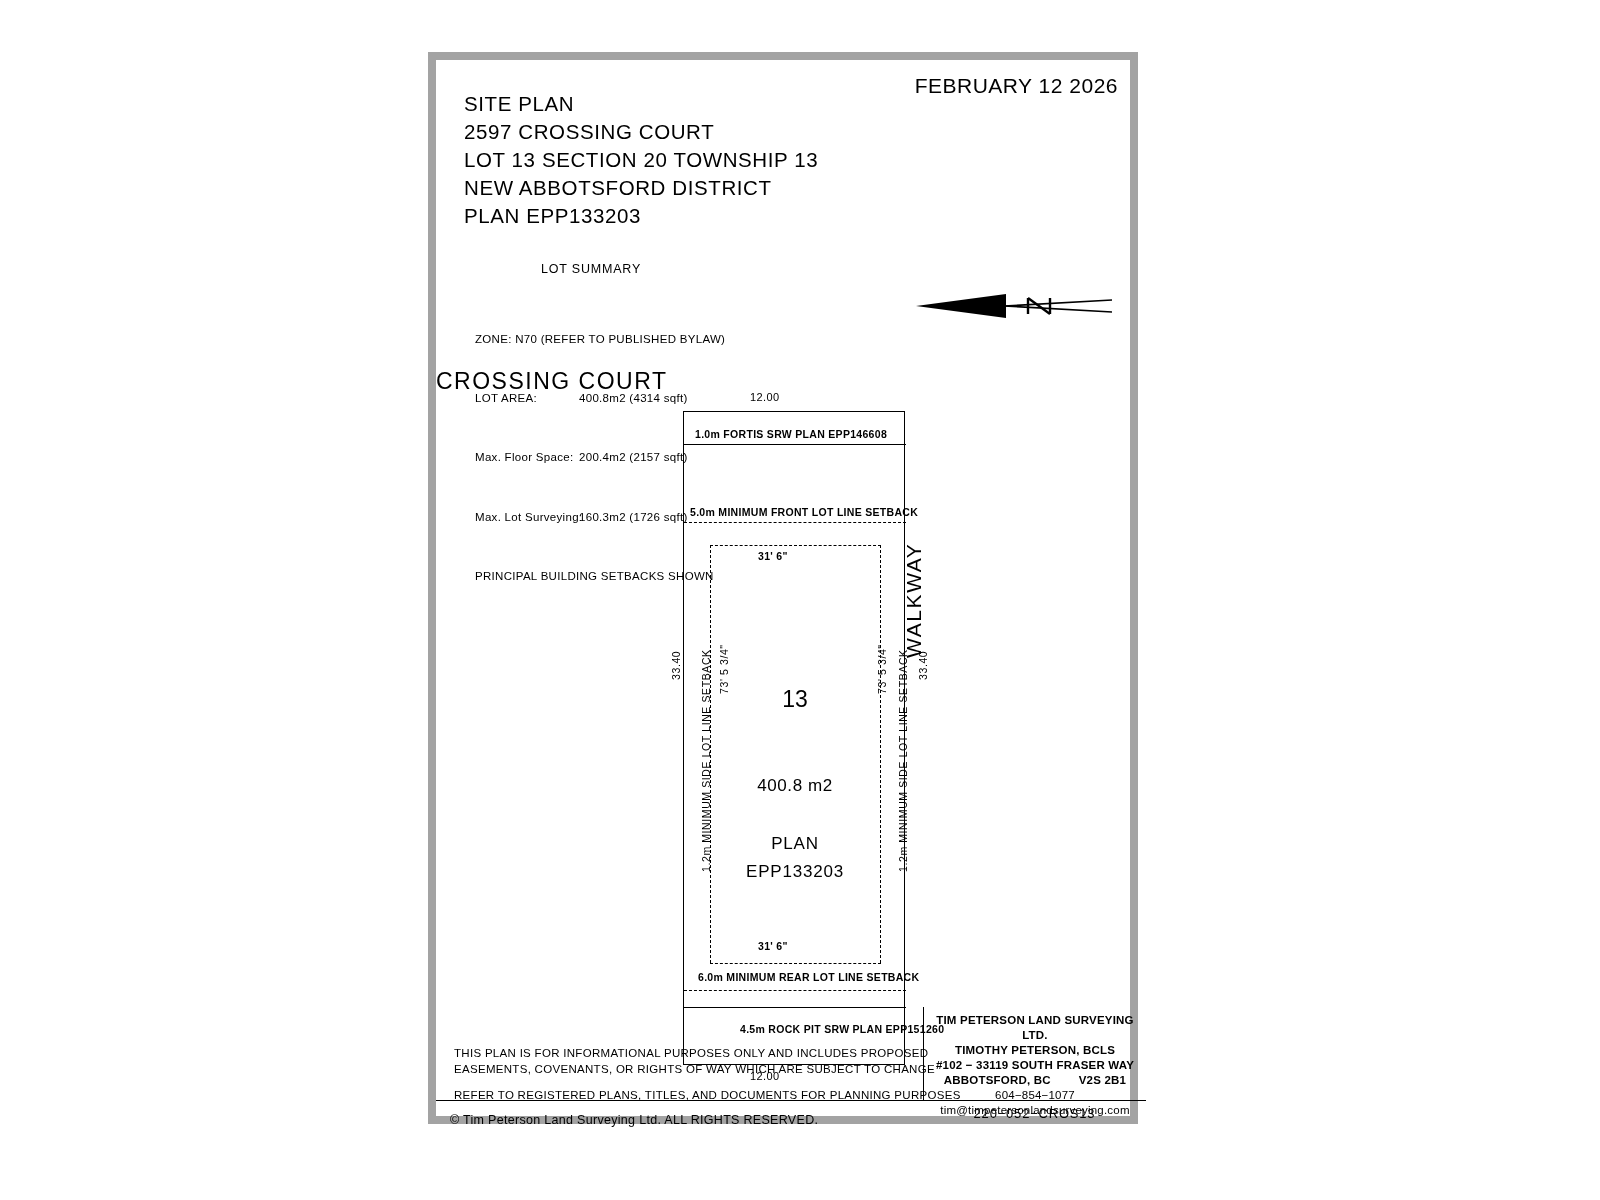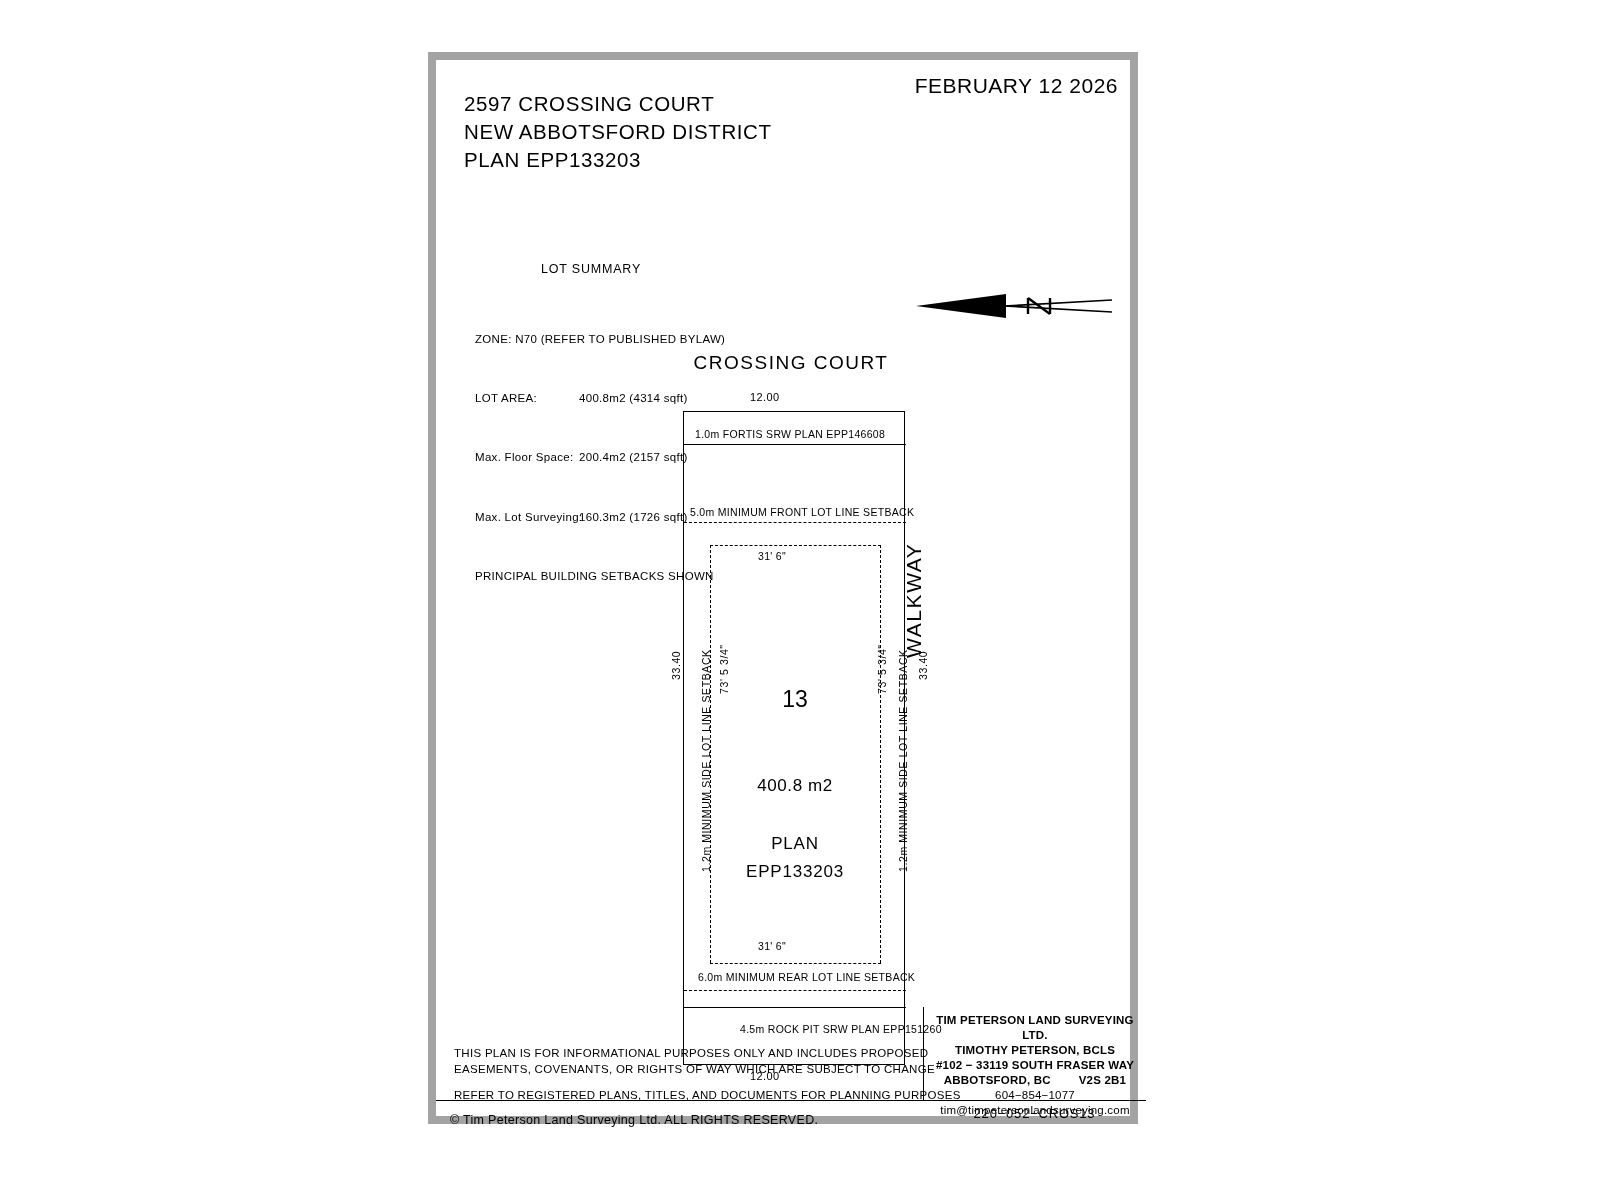--- a/index.html
+++ b/index.html
@@ -81,24 +81,24 @@
     left: 480px;
     top: 228px;
     width: 200px;
     height: 40px;
   }
 
   
   .street-label {
     position: absolute;
     left: 0;
-    top: 292px;
+    top: 308px;
     width: 710px;
-    text-align: center;
-    font-size: 19px;
+    text-align: left;
+    font-size: 23px;
     letter-spacing: 1.5px;
   }
 
   
   .walkway-label {
     position: absolute;
     left: 466px;
     top: 598px;
     font-size: 21px;
     letter-spacing: 1.6px;
@@ -135,20 +135,21 @@
     position: absolute;
     font-size: 11px;
     letter-spacing: 0.4px;
     white-space: nowrap;
   }
   .lbl-sm {
     position: absolute;
     font-size: 10.5px;
     letter-spacing: 0.3px;
     white-space: nowrap;
+    font-weight: bold;
   }
   .lbl-rot-right {
     position: absolute;
     font-size: 10.5px;
     letter-spacing: 0.6px;
     white-space: nowrap;
     transform: rotate(-90deg);
     transform-origin: left top;
   }
 
@@ -246,21 +247,23 @@
 </style>
 </head>
 <body>
 
 <div id="page">
 
   <div class="sheet-border">
 
     <div class="title-date">FEBRUARY 12 2026</div>
     <div class="title-lines">
+      <div>SITE PLAN</div>
       <div>2597 CROSSING COURT</div>
+      <div>LOT 13 SECTION 20 TOWNSHIP 13</div>
       <div>NEW ABBOTSFORD DISTRICT</div>
       <div>PLAN EPP133203</div>
     </div>
 
     <div class="lot-summary-title">LOT SUMMARY</div>
     <div class="lot-summary">
       <span class="ls-row">ZONE: N70 (REFER TO PUBLISHED BYLAW)</span>
       <span class="ls-row">
         <span class="ls-label">LOT AREA:</span><span>400.8m2 (4314 sqft)</span>
       </span>

